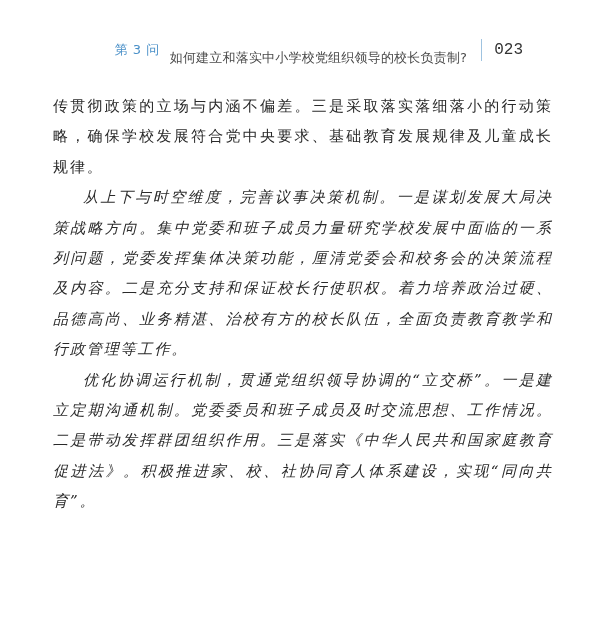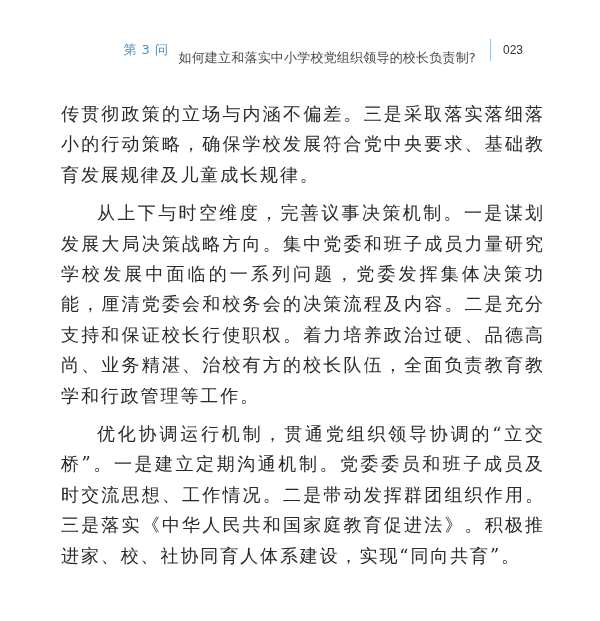--- a/index.html
+++ b/index.html
@@ -42,41 +42,42 @@
       margin-top: 16px;
     }
     .header-divider {
       display: inline-block;
       width: 1px;
       height: 22px;
       background: #9fc3e0;
       margin: 0 12px 0 14px;
     }
     .page-number {
-      font-family: Liberation Sans, sans-serif;
-      font-size: 12px;
+      font-family: Liberation Mono, monospace;
+      font-size: 16px;
       color: #333333;
     }
     .body-text {
       position: absolute;
       left: 53px;
       top: 73px;
       width: 500px;
     }
     .para {
-      margin: 8px;
-      font-size: 18px;
+      margin: 0;
+      font-size: 15px;
       line-height: 30.4px;
       letter-spacing: 1.9px;
       text-align: justify;
       text-align-last: left;
       word-break: break-all;
     }
     .para.indent {
       text-indent: 2em;
+      font-style: italic;
     }
   </style>
 </head>
 <body>
 
 <div class="page">
 
   <div class="running-header">
     <span class="chapter-label">第 3 问</span>
     <span class="header-title">如何建立和落实中小学校党组织领导的校长负责制?</span>

